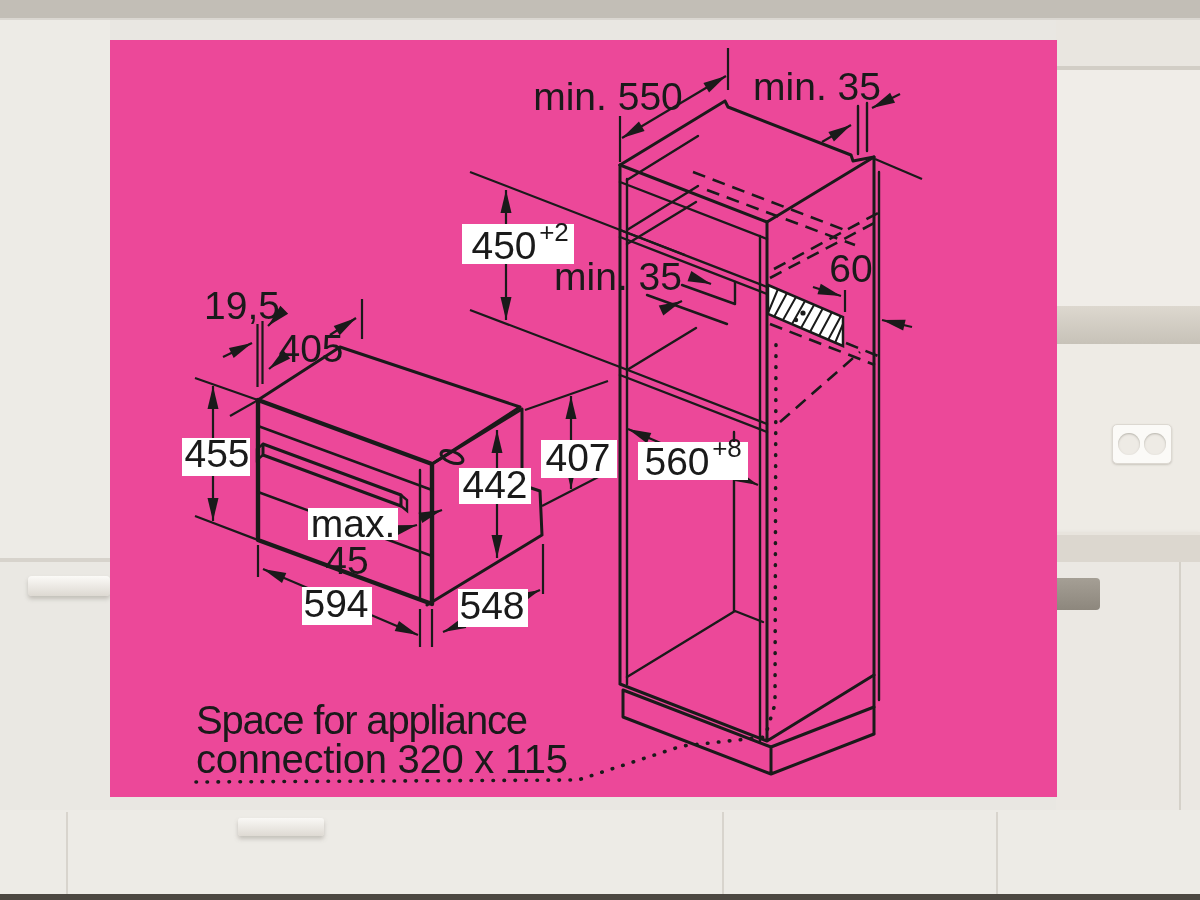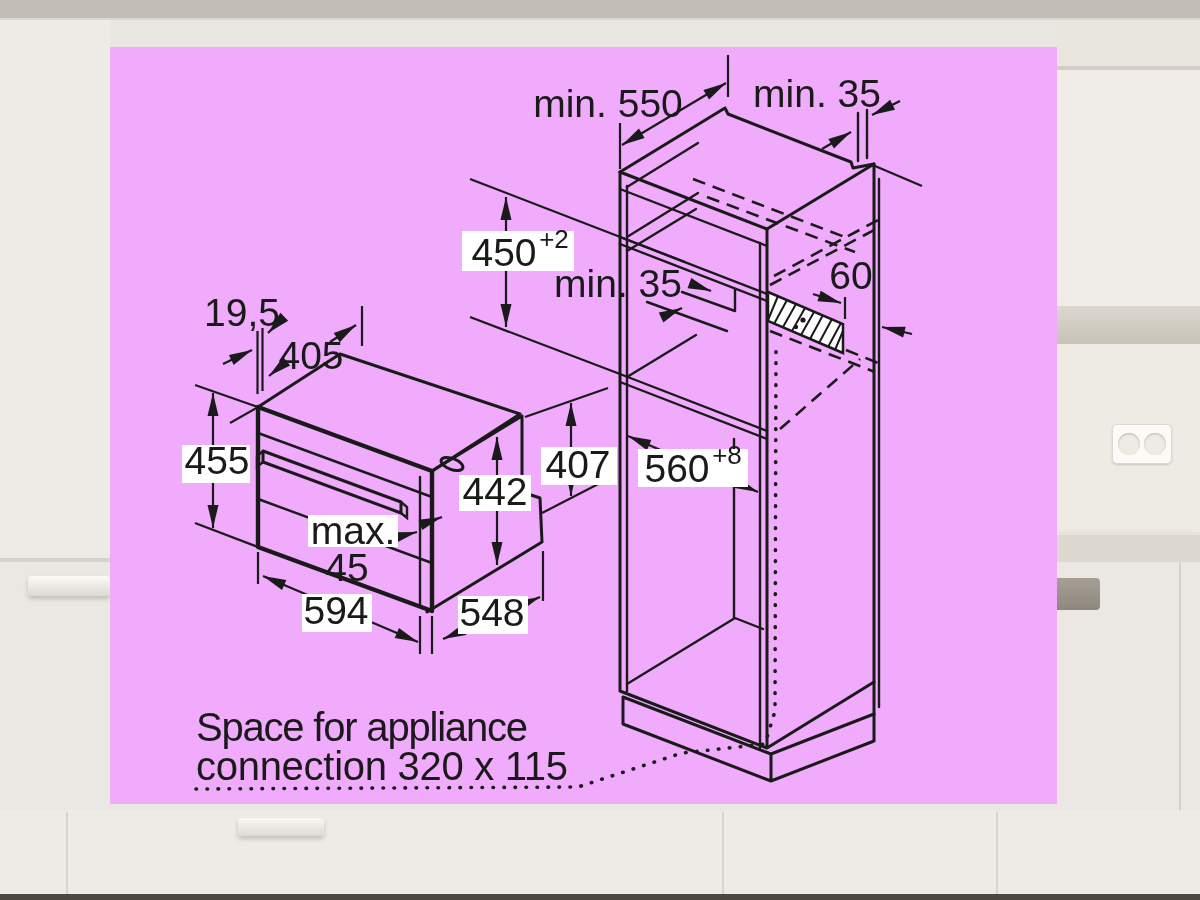--- a/index.html
+++ b/index.html
@@ -26,21 +26,21 @@
   .bg-right-counter{left:1056px;top:532px;width:144px;height:30px;background:#dcd7cf;border-top:3px solid #e8e4dd;box-shadow:0 3px 5px rgba(120,115,105,.35);}
   .bg-right-cablow{left:1056px;top:562px;width:144px;height:248px;background:#ebe8e3;}
   .bg-right-handle{left:1056px;top:578px;width:44px;height:32px;background:linear-gradient(#a59f95,#8d877d);border-radius:0 4px 4px 0;}
   .bg-right-seam{left:1179px;top:562px;width:2px;height:248px;background:#d5d1c9;}
   .bg-bottom{left:0;top:810px;width:1200px;height:90px;background:#edebe6;}
   .bg-bot-seam{top:812px;width:2px;height:82px;background:#d8d4cd;}
   .bg-bot-handle{left:238px;top:818px;width:86px;height:18px;border-radius:3px;
     background:linear-gradient(#f9f8f5,#dedad3);box-shadow:0 3px 4px rgba(120,115,105,.35);}
   .bg-plinth{left:0;top:894px;width:1200px;height:6px;background:#4c4741;}
   
-  .panel{left:110px;top:47px;width:947px;height:757px;background:#f0abfc;}
+  .panel{left:110px;top:40px;width:947px;height:757px;background:#ec4899;}
   svg text{fill:#1a1a1a;}
   .lbl{font-size:39px;}
   .sup{font-size:26px;}
   .note{font-size:40px;}
   .ln  {stroke:#1a1a1a;stroke-width:3;fill:none;stroke-linecap:round;stroke-linejoin:round;}
   .ln2 {stroke:#1a1a1a;stroke-width:2.4;fill:none;stroke-linecap:round;}
   .lnH {stroke:#1a1a1a;stroke-width:4.4;fill:none;stroke-linecap:round;stroke-linejoin:round;}
   .dim {stroke:#1a1a1a;stroke-width:2.2;fill:none;}
   .dash{stroke:#1a1a1a;stroke-width:2.6;fill:none;stroke-dasharray:13 8;stroke-linecap:butt;}
   .dots{stroke:#1a1a1a;stroke-width:3.6;fill:none;stroke-dasharray:0.5 10.5;stroke-linecap:round;}

